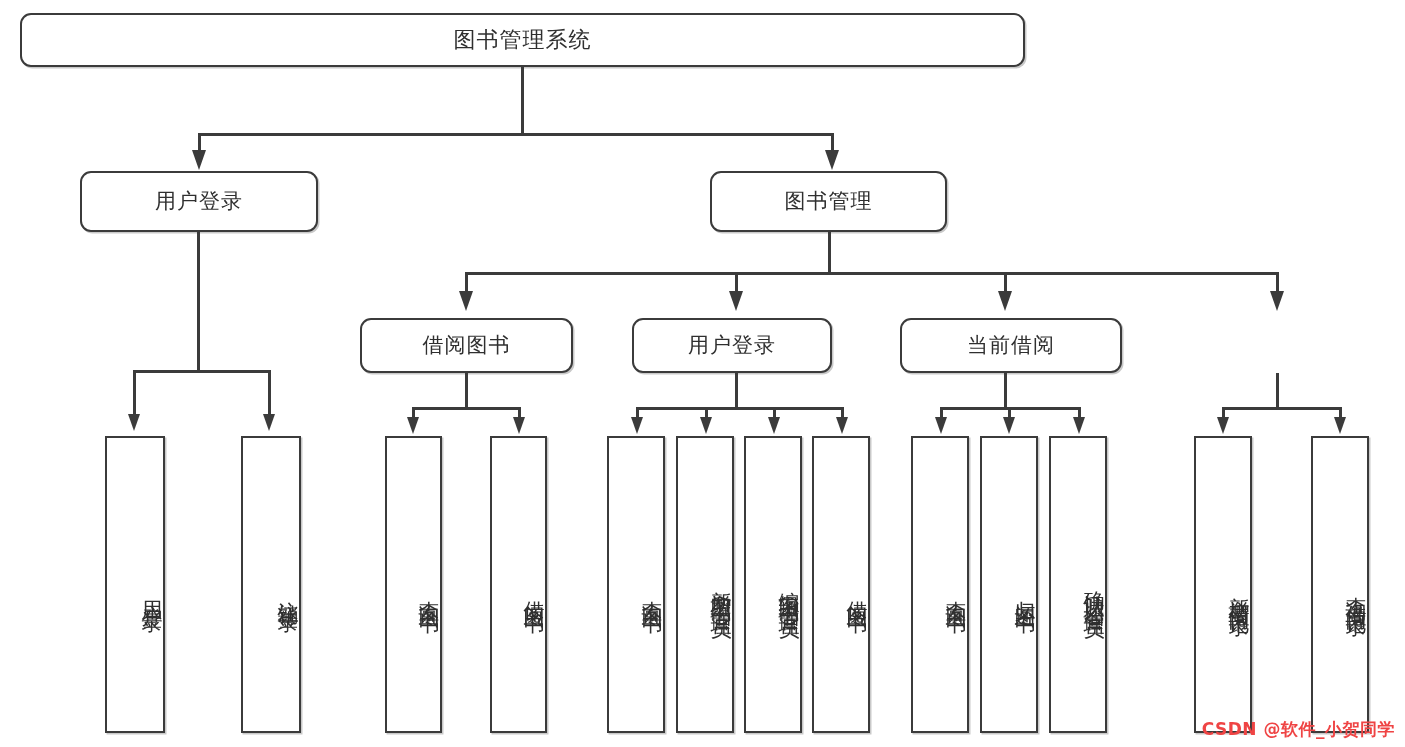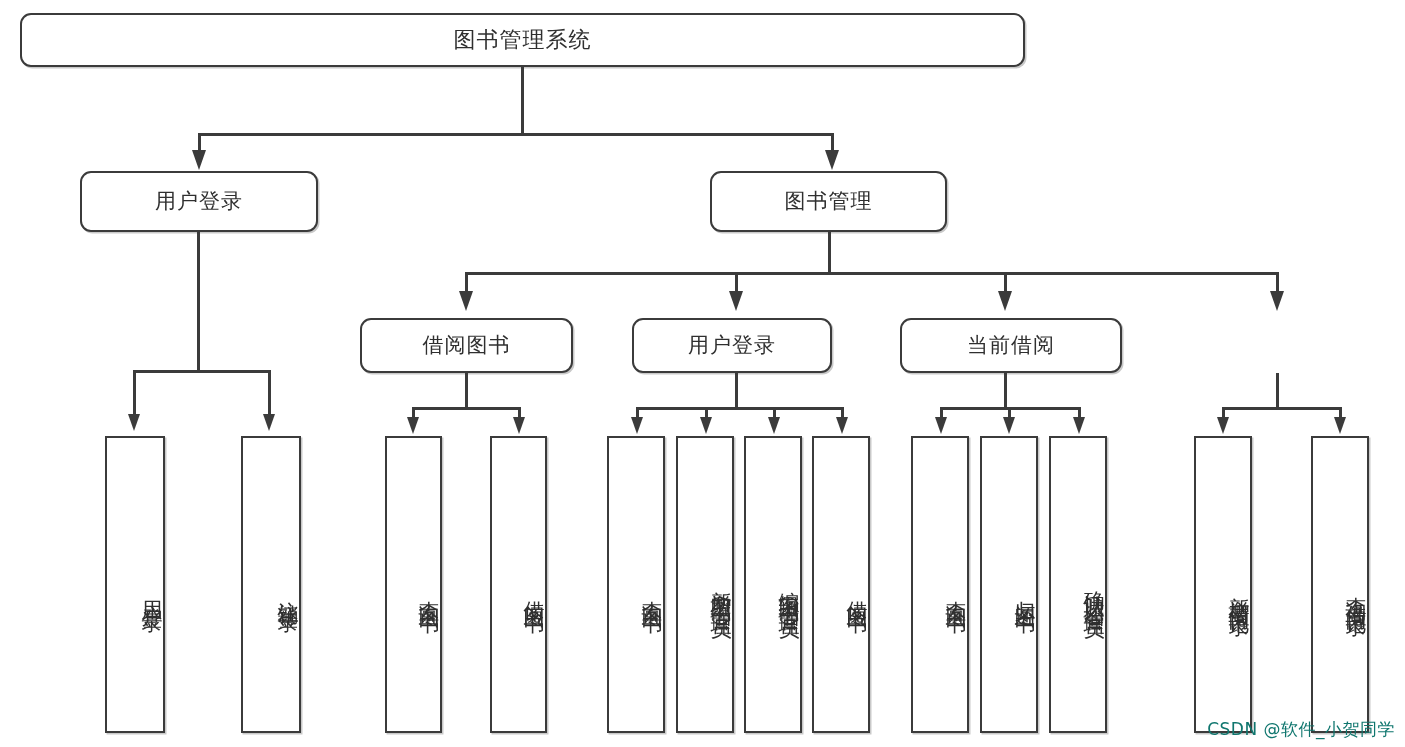--- a/index.html
+++ b/index.html
@@ -74,24 +74,25 @@
     border-left-width: 6px;
     border-right-width: 6px;
     border-top-width: 17px;
   }
   
   #watermark {
     position: absolute;
     right: 10px;
     bottom: 6px;
     font-size: 17px;
-    color: #0f766e;
+    color: #ef4444;
     letter-spacing: 0.5px;
     white-space: nowrap;
     pointer-events: none;
+    font-weight: bold;
   }
 </style>
 </head>
 <body>
 
 <div id="canvas">
 
   <div class="node horiz title" style="left:20px; top:13px; width:1005px; height:54px;">图书管理系统</div>
 
   <div class="vline" style="left:521px; top:67px; height:68px;"></div>

